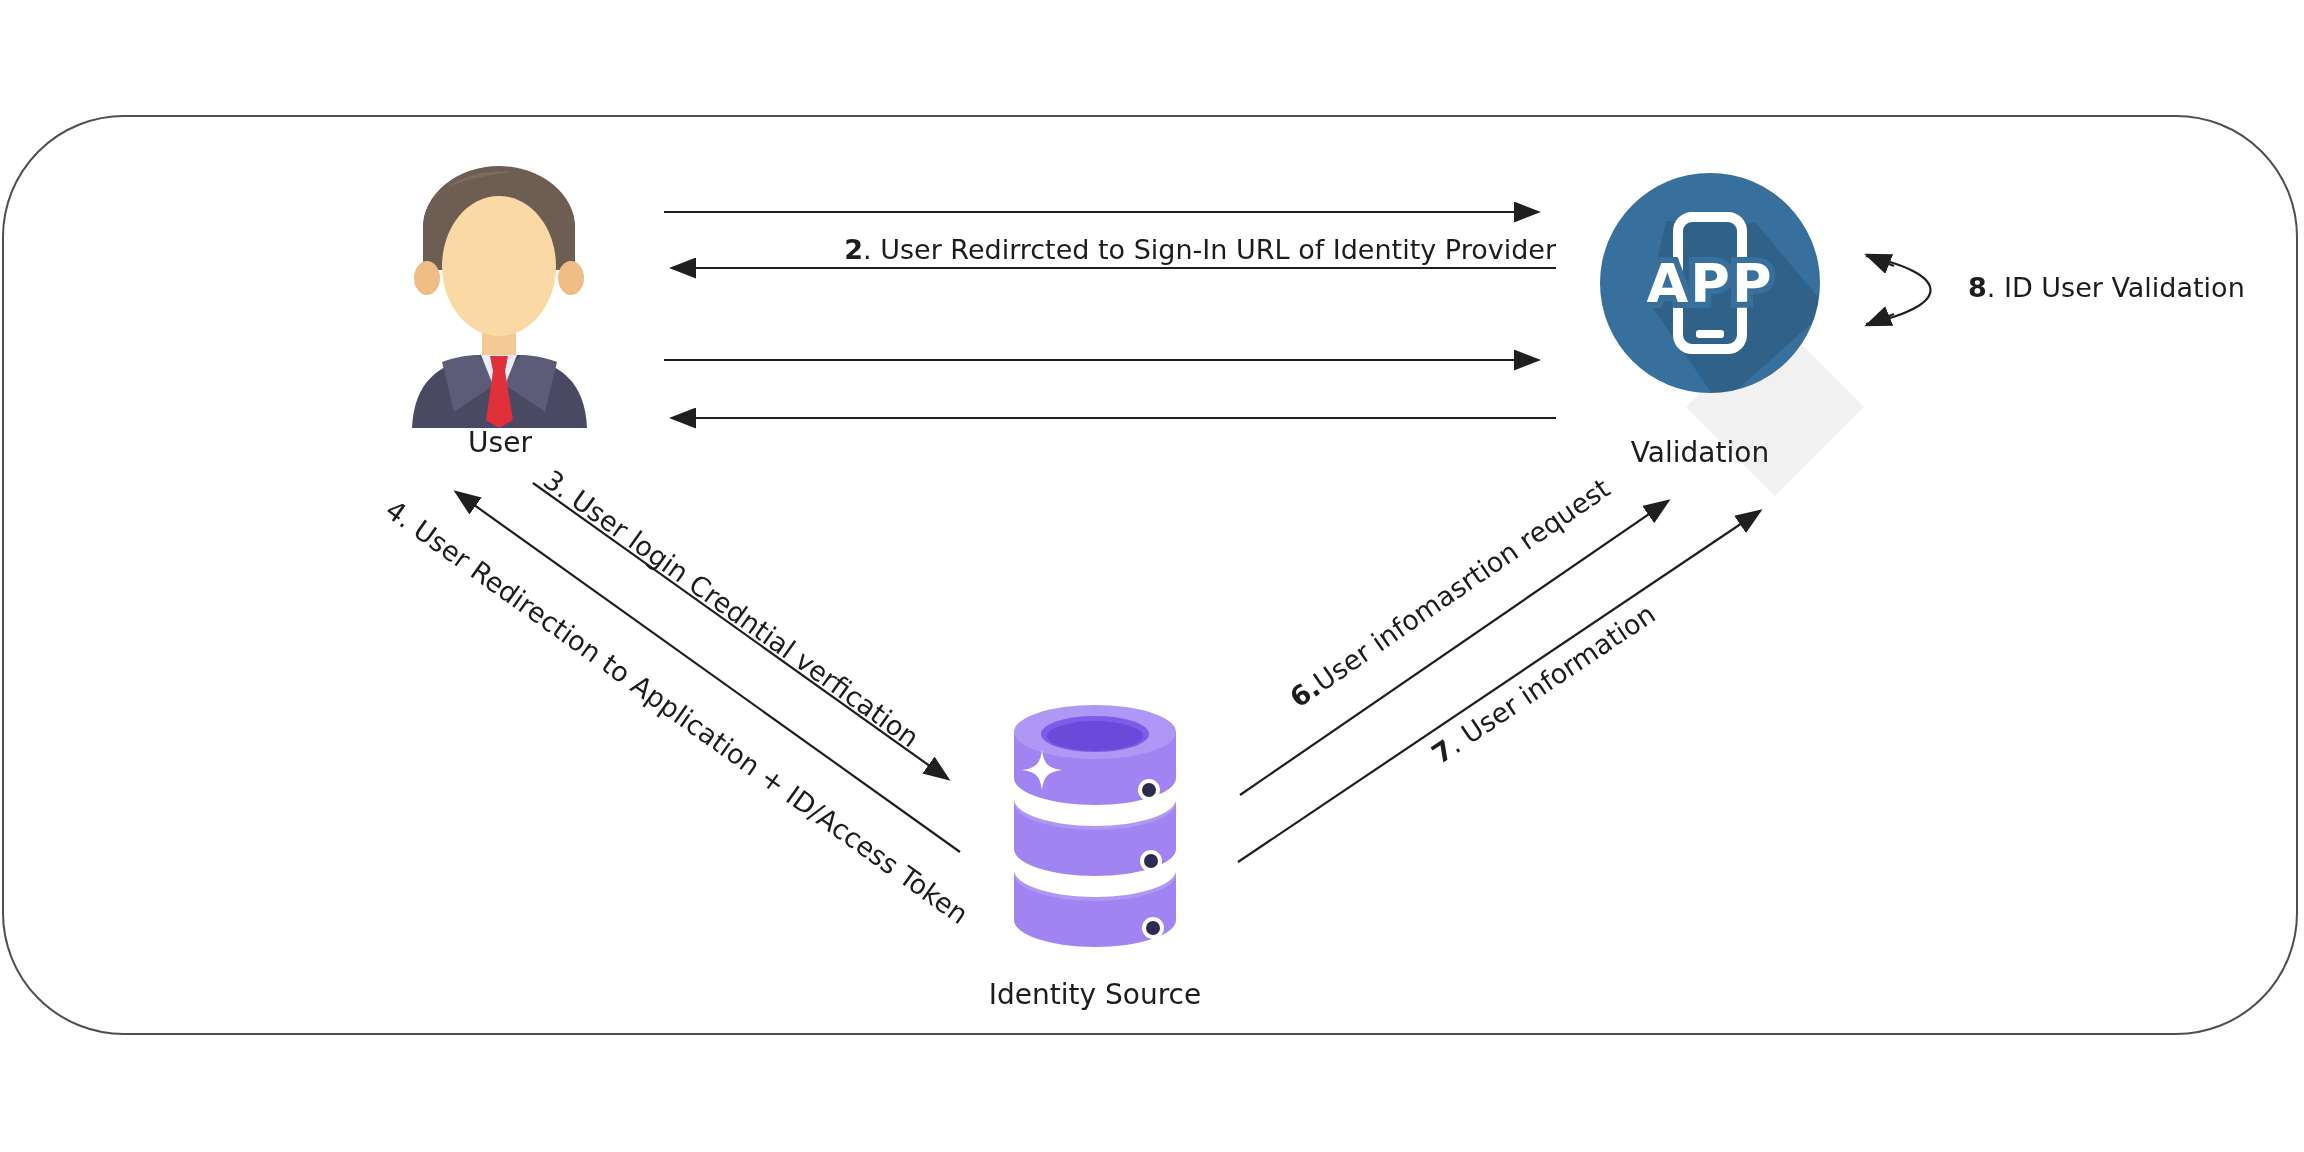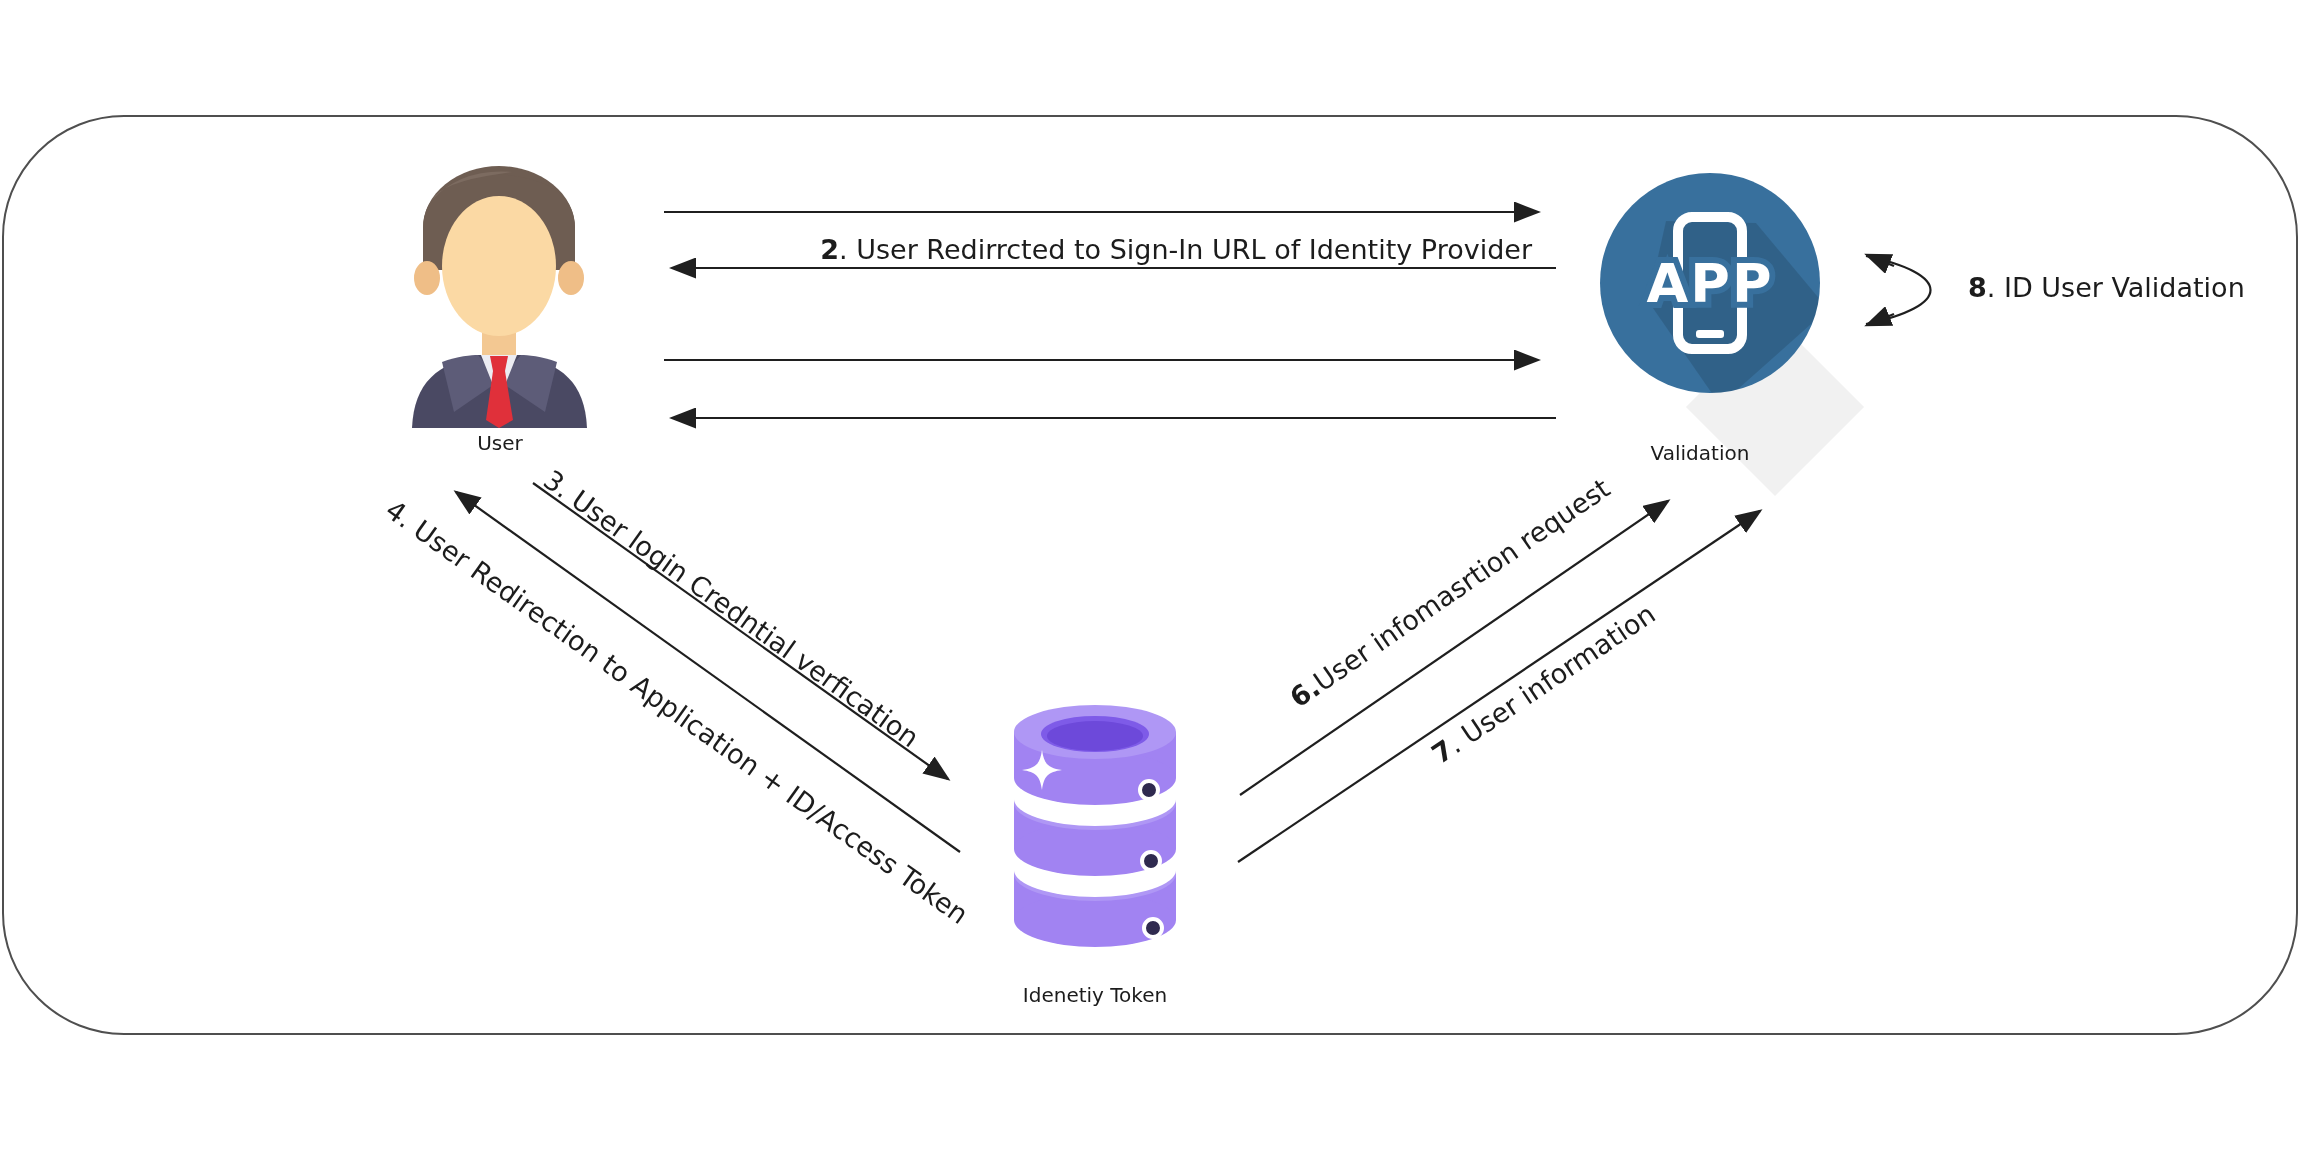--- a/index.html
+++ b/index.html
@@ -10,21 +10,21 @@
   .frame{
     position:absolute;left:2px;top:115px;width:2296px;height:920px;
     border:2px solid #4f4f4f;border-radius:122px;box-sizing:border-box;
   }
   .arrow-layer{position:absolute;left:0;top:0;width:2304px;height:1152px;}
   .msg{position:absolute;font-size:27px;line-height:32px;white-space:nowrap;color:#1c1c1c;}
   .msg .num{font-weight:bold;}
   .msg.plain-num .num{font-weight:normal;}
   .msg.right{text-align:right;}
   .rot{transform-origin:0 0;}
-  .node-label{position:absolute;font-size:20px;line-height:34px;text-align:center;color:#1c1c1c;white-space:nowrap;}
+  .node-label{position:absolute;font-size:28px;line-height:34px;text-align:center;color:#1c1c1c;white-space:nowrap;}
   .icon{position:absolute;}
   .app-long-shadow{
     position:absolute;left:1712px;top:344px;width:126px;height:126px;
     background:#000;opacity:0.055;transform:rotate(45deg);
   }
 </style>
 </head>
 <body>
 
 <div class="canvas">
@@ -102,23 +102,23 @@
     <ellipse cx="87" cy="30" rx="81" ry="27" fill="#AF97F5"></ellipse>
     <ellipse cx="87" cy="32" rx="54" ry="18" fill="#7E5BE8"></ellipse>
     <ellipse cx="87" cy="34" rx="48" ry="15" fill="#6D49DA"></ellipse>
 
     <circle cx="141" cy="88" r="9" fill="#2F2A4F" stroke="#ffffff" stroke-width="4"></circle>
     <circle cx="143" cy="159" r="9" fill="#2F2A4F" stroke="#ffffff" stroke-width="4"></circle>
     <circle cx="145" cy="226" r="9" fill="#2F2A4F" stroke="#ffffff" stroke-width="4"></circle>
 
     <path d="M34,48 C36,62 40,66 54,68 C40,70 36,74 34,88 C32,74 28,70 14,68 C28,66 32,62 34,48 Z" fill="#ffffff"></path>
   </svg>
-  <div class="node-label" style="left:965px;top:978px;width:260px;">Idenetiy Token</div>
+  <div class="node-label" style="left:965px;top:978px;width:260px;">Identity Source</div>
 
-  <div class="msg right" style="right:772px;top:234px;">
+  <div class="msg right" style="right:748px;top:234px;">
     <span class="num">2</span><span>. User Redirrcted to Sign-In URL of Identity Provider</span>
   </div>
 
   <div class="msg rot plain-num" style="left:556px;top:464px;transform:rotate(35.6deg);">
     <span class="num">3.</span><span> User login Credntial verfication</span>
   </div>
   <div class="msg rot plain-num" style="left:398px;top:494px;transform:rotate(35.5deg);">
     <span class="num">4.</span><span> User Redirection to Application + ID/Access Token</span>
   </div>
   <div class="msg rot" style="left:1284px;top:688px;transform:rotate(-34.5deg);">

